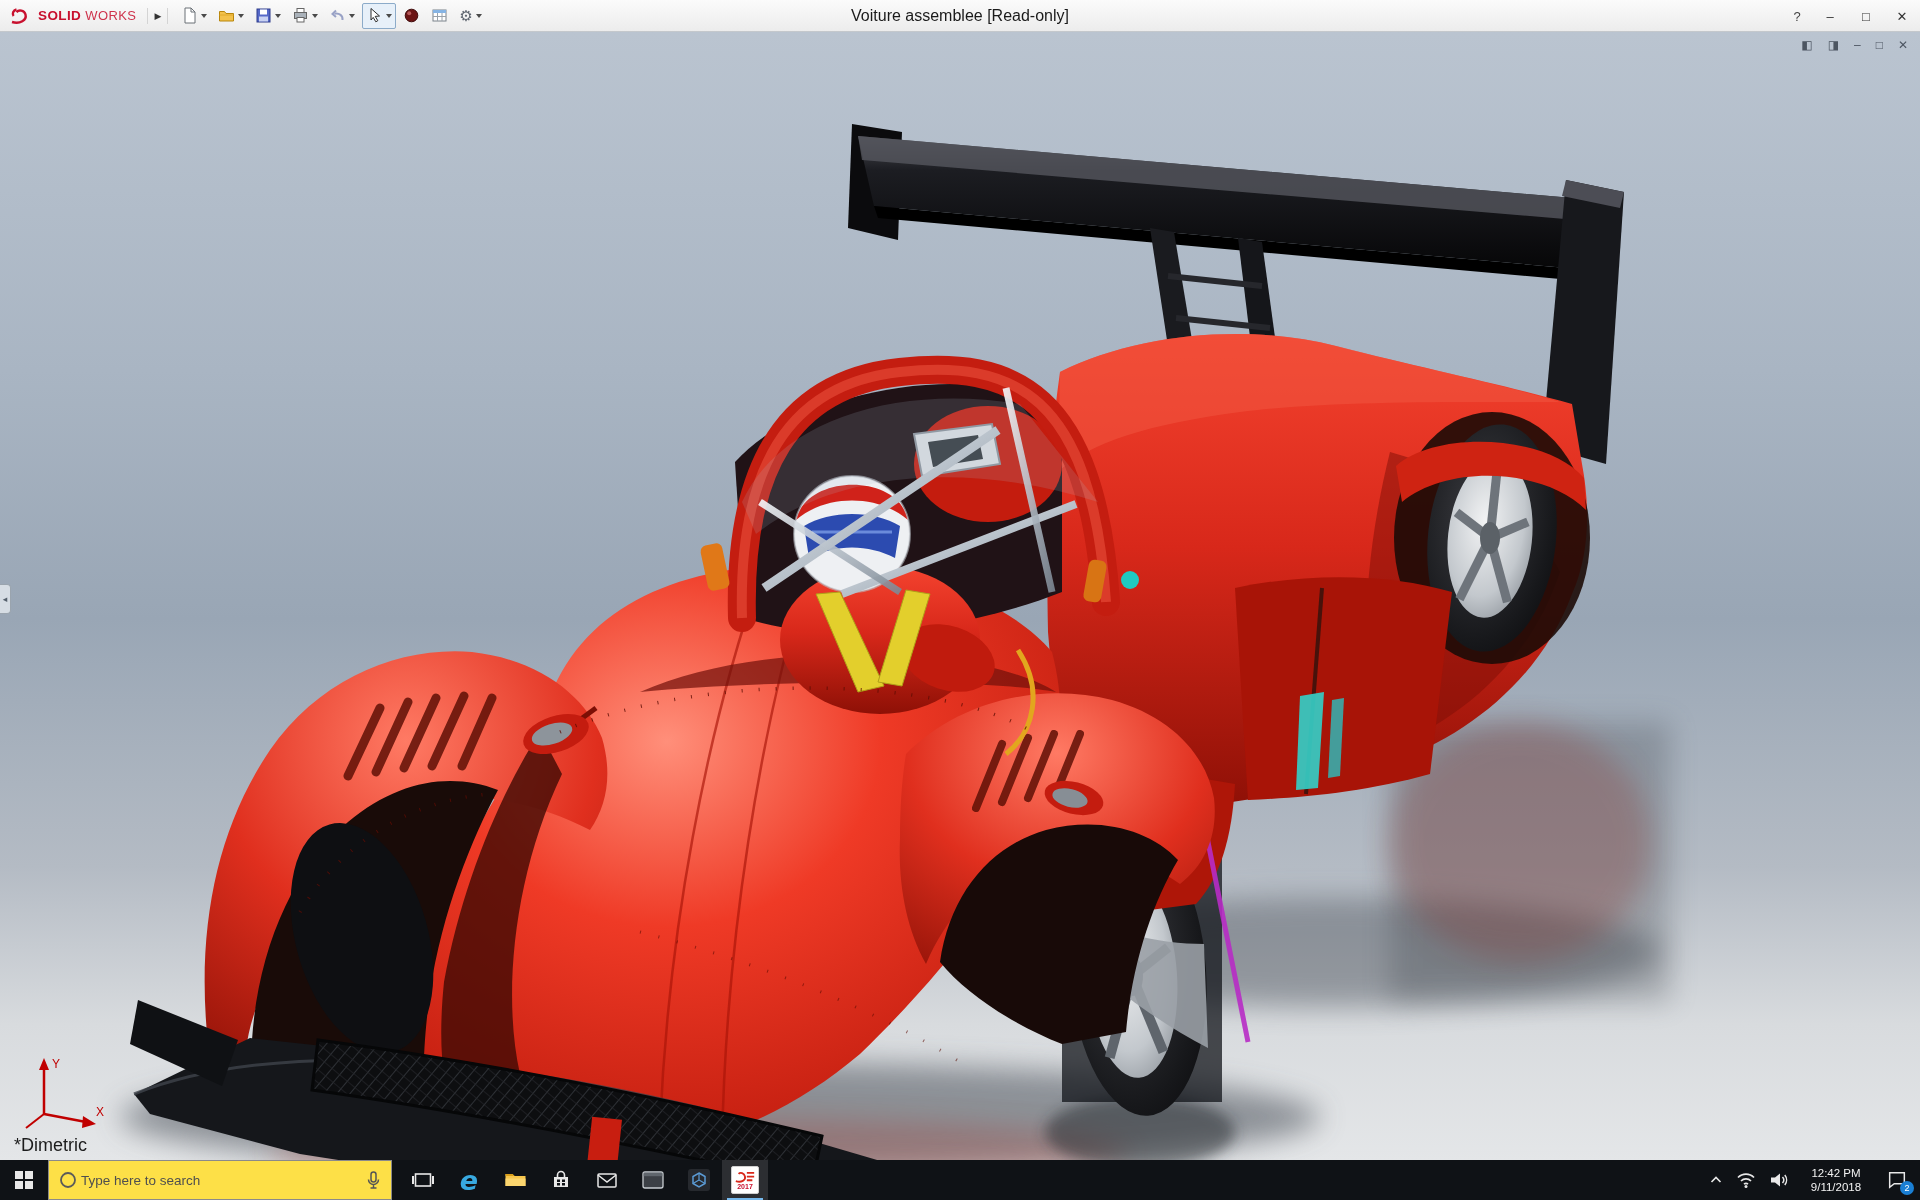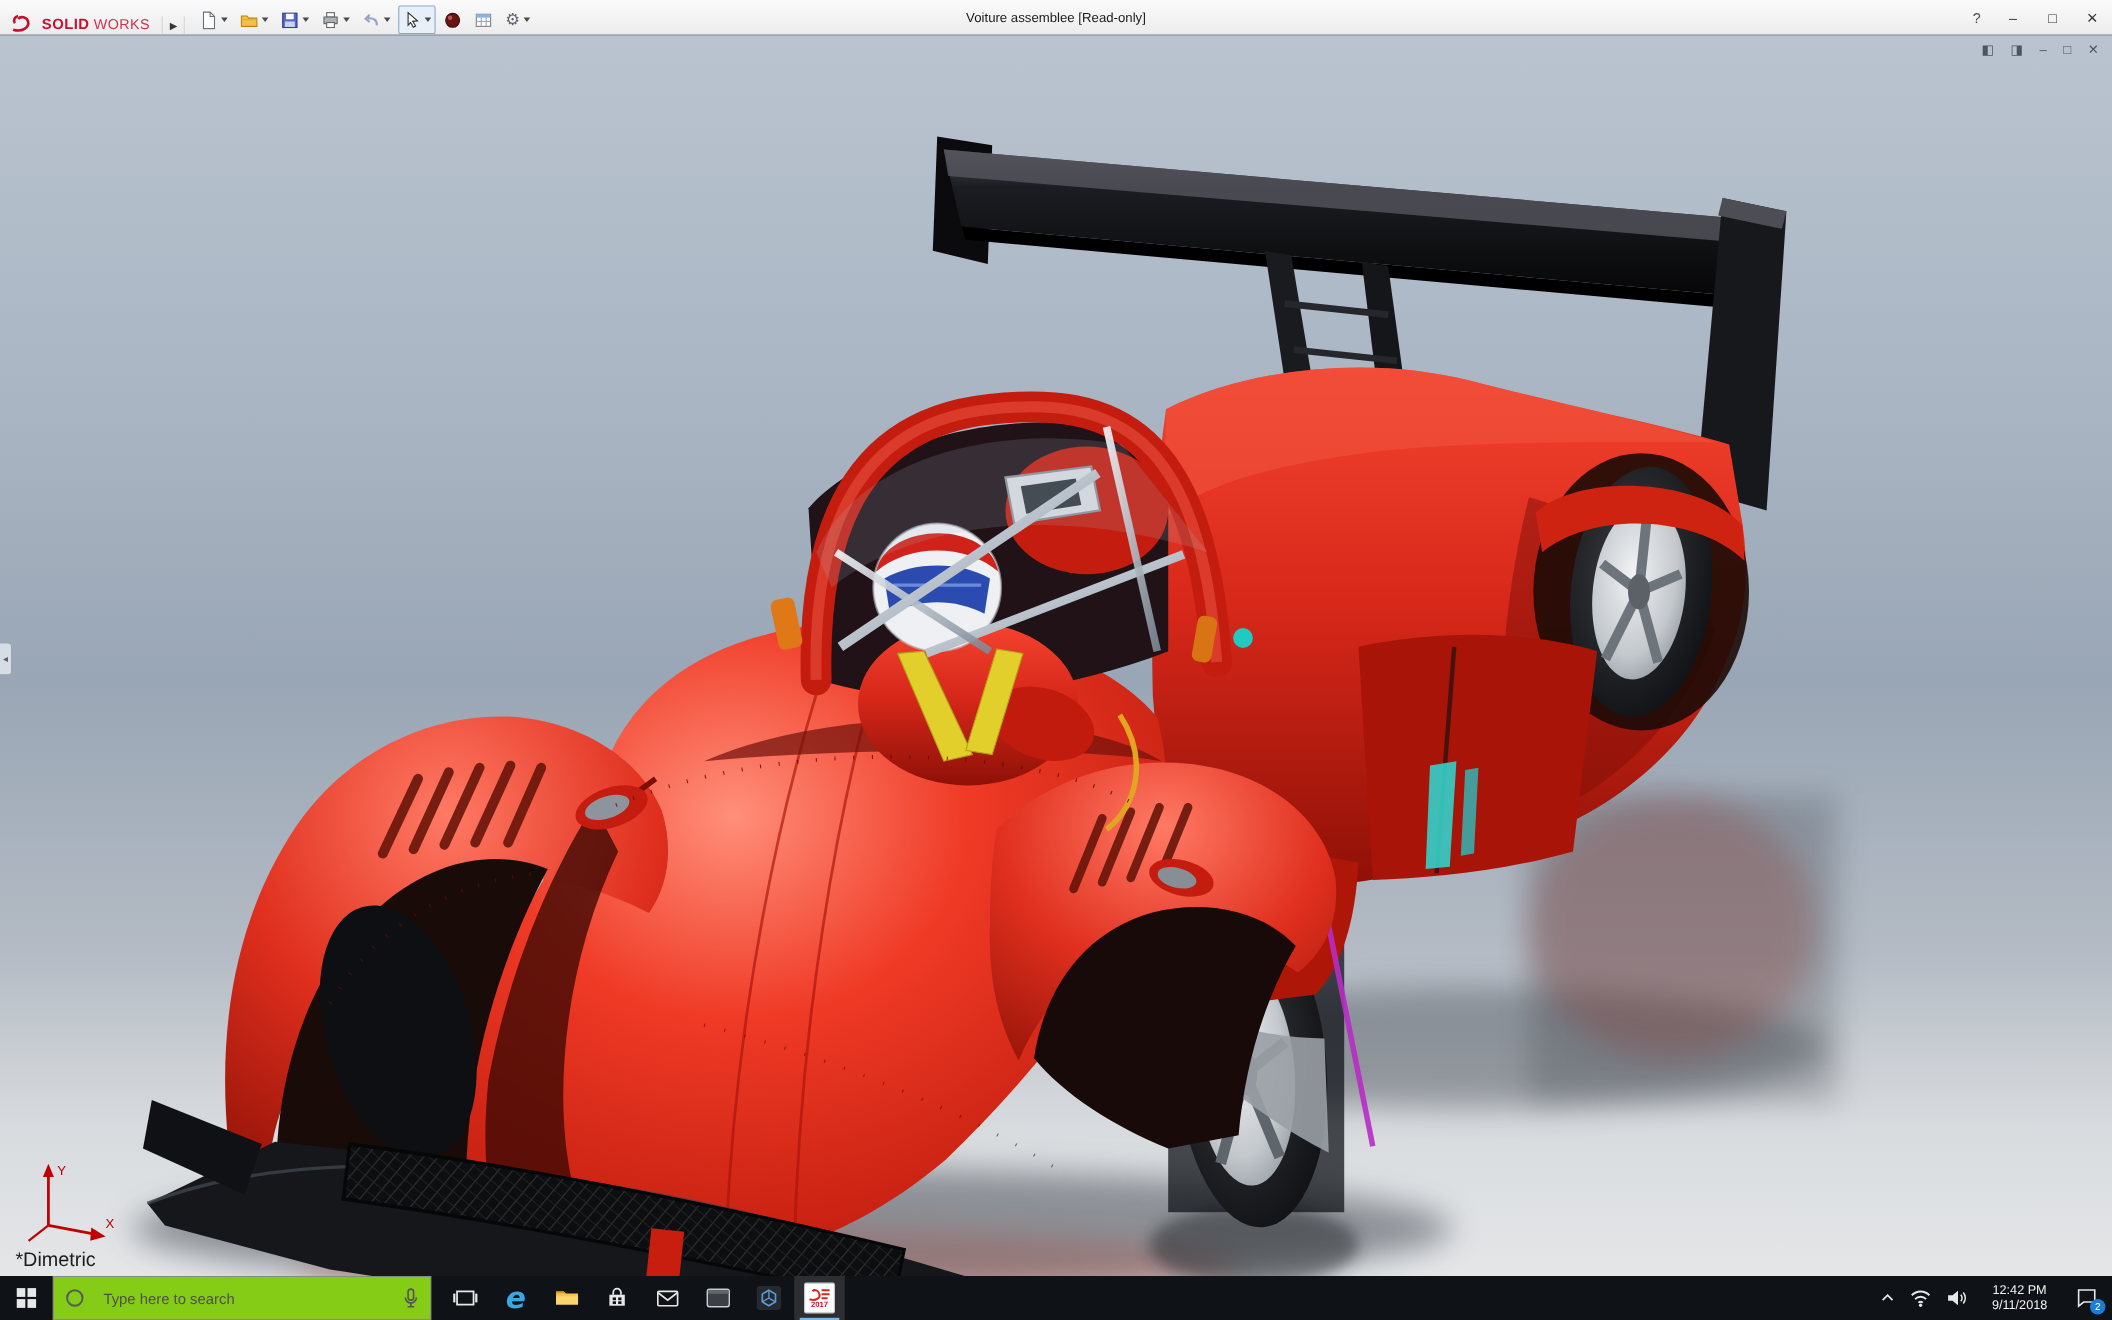--- a/index.html
+++ b/index.html
@@ -3,52 +3,52 @@
 <meta charset="utf-8">
 <style>
   * { box-sizing: border-box; margin: 0; padding: 0; }
   html,body { width:1920px; height:1200px; overflow:hidden; font-family:"Liberation Sans",sans-serif; background:#000; }
   .screen { position:relative; width:1920px; height:1200px; }
 
   
   .titlebar { position:absolute; top:0; left:0; width:100%; height:32px;
     background:linear-gradient(180deg,#fbfbfb,#ececec); border-bottom:1px solid #c4c8cc;
     display:flex; align-items:center; z-index:30; }
-  .tb-left { display:flex; align-items:flex-end; gap:3px; padding-left:8px; height:100%; }
+  .tb-left { display:flex; align-items:center; gap:3px; padding-left:8px; height:100%; }
   .logo { display:flex; align-items:center; gap:4px; margin-right:6px; }
   .logo-solid { color:#c8102e; font-weight:bold; font-size:13.5px; letter-spacing:.4px; }
   .logo-works { color:#c8102e; font-weight:400; font-size:13px; letter-spacing:.4px; opacity:.85; }
   .menu-expand { font-size:9px; color:#333; padding:3px 6px; border-left:1px solid #d4d4d4; border-right:1px solid #d4d4d4; margin:0 6px 0 2px; cursor:default; }
   .tb-btn { display:flex; align-items:center; height:26px; padding:2px 3px; border-radius:2px; border:1px solid transparent; }
   .tb-btn.selected { border:1px solid #8cabc9; background:#e7f0f9; }
   .caret { width:0; height:0; border-left:3.5px solid transparent; border-right:3.5px solid transparent; border-top:4px solid #4a4a4a; margin-left:3px; }
   .gear-glyph { font-size:15px; color:#5f6670; line-height:1; }
   .tb-title { position:absolute; left:50%; top:0; transform:translateX(-50%); height:32px; display:flex; align-items:center;
-    font-size:12px; color:#1a1a1a; }
+    font-size:16px; color:#1a1a1a; }
   .tb-right { position:absolute; right:0; top:0; height:32px; display:flex; align-items:center; }
   .win-ctl { width:36px; height:32px; display:flex; align-items:center; justify-content:center; font-size:13px; color:#333; }
   .win-ctl.help { width:30px; font-size:13px; color:#444; }
 
   
   .viewport { position:absolute; top:32px; left:0; width:1920px; height:1128px;
     background:linear-gradient(180deg,#bac4d0 0%,#a9b5c3 30%,#99a6b5 52%,#b4bbc4 74%,#d8dbde 88%,#e4e6e8 100%);
     overflow:hidden; z-index:10; }
   .scene { position:absolute; top:0; left:0; }
   .doc-controls { position:absolute; top:6px; right:12px; display:flex; gap:15px; z-index:12; }
   .doc-ctl { font-size:12px; color:#4c5561; cursor:default; }
   .view-label { position:absolute; left:14px; bottom:4px; font-size:18px; color:#1c1c1c; z-index:12; }
   .triad { position:absolute; left:12px; bottom:24px; z-index:12; }
   .flyout-tab { position:absolute; left:0; top:552px; width:11px; height:30px; background:rgba(225,230,236,.85);
     border:1px solid #9aa4ae; border-left:none; border-radius:0 4px 4px 0; display:flex; align-items:center; justify-content:center;
     color:#55606c; font-size:9px; z-index:12; }
 
   
   .taskbar { position:absolute; bottom:0; left:0; width:100%; height:40px; background:#0f1216; display:flex; align-items:center; z-index:40; }
   .start { width:48px; height:40px; display:flex; align-items:center; justify-content:center; }
-  .search-box { width:344px; height:40px; background:#84cc16; border:1px solid #8a8a8a; display:flex; align-items:center; padding:0 10px; gap:17px; }
+  .search-box { width:344px; height:40px; background:#fde047; border:1px solid #8a8a8a; display:flex; align-items:center; padding:0 10px; gap:4px; }
   .search-text { flex:1; font-size:13.5px; color:#4f4f4f; }
   .tb-apps { display:flex; align-items:center; margin-left:8px; height:40px; }
   .app-slot { width:46px; height:40px; display:flex; align-items:center; justify-content:center; position:relative; }
   .app-slot.active { background:rgba(255,255,255,.12); }
   .app-slot.active::after { content:""; position:absolute; bottom:0; left:5px; right:5px; height:2px; background:#76b9ed; }
   .edge-e { color:#38a9e0; font-size:27px; font-weight:bold; font-style:italic; font-family:"DejaVu Sans",sans-serif; line-height:1; }
   .sw-icon { width:28px; height:28px; background:#fff; border:1px solid #d0d0d0; border-radius:2px; display:flex; flex-direction:column; align-items:center; justify-content:center; }
   .sw-year { font-size:7px; color:#c8102e; font-weight:bold; line-height:1; margin-top:-1px; }
   .tray { margin-left:auto; display:flex; align-items:center; gap:13px; padding-right:8px; height:40px; }
   .tray-ico { display:flex; align-items:center; justify-content:center; }

